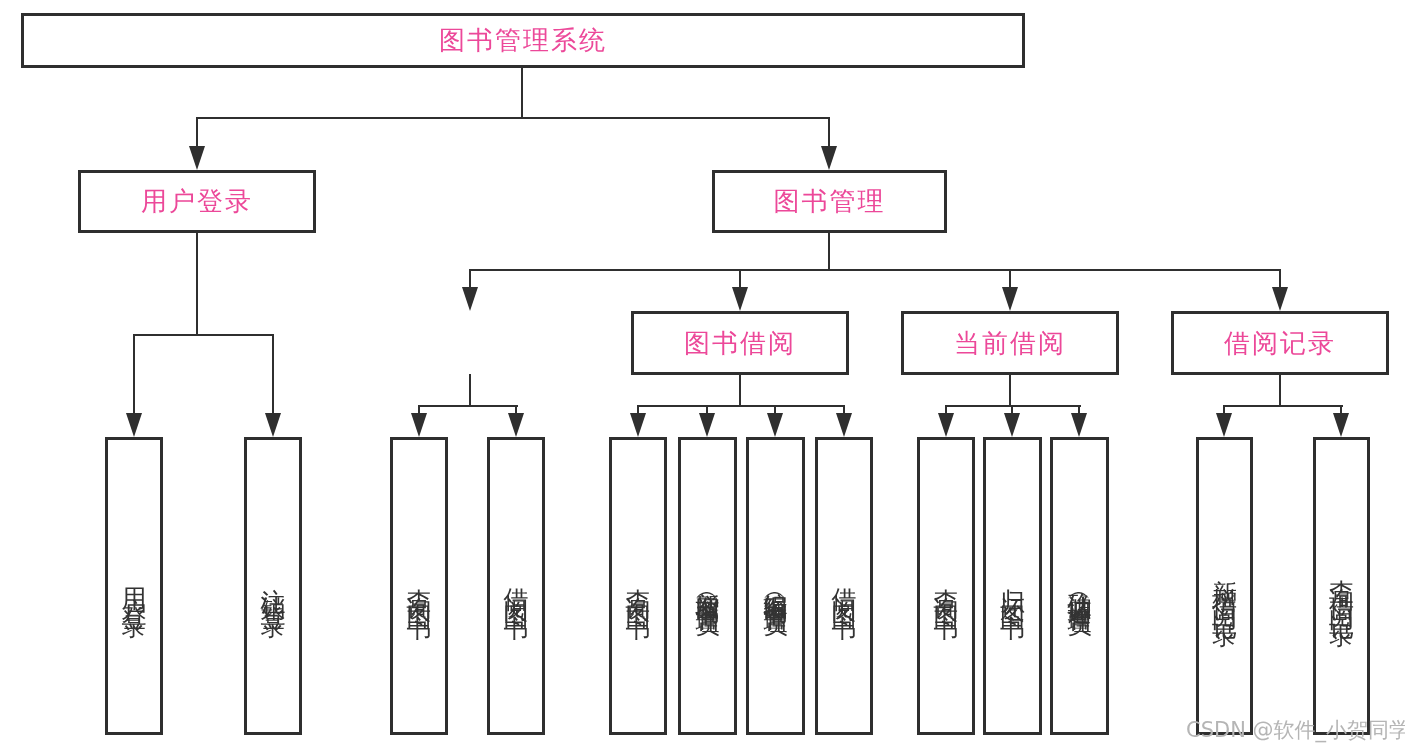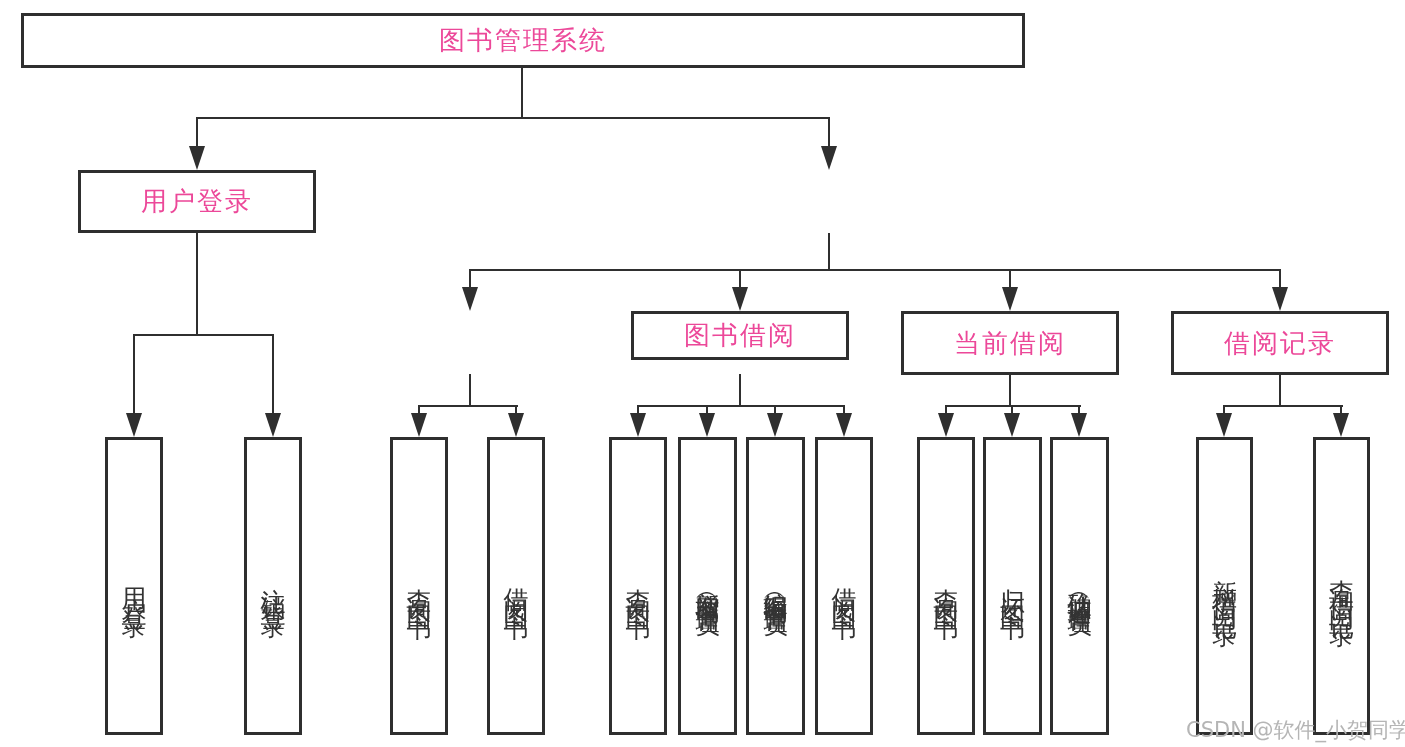--- a/index.html
+++ b/index.html
@@ -71,40 +71,43 @@
   <div class="vl" style="left:521px; top:68px; width:2px; height:50px;"></div>
   <div class="hl" style="left:196px; top:117px; width:634px; height:2px;"></div>
   <div class="vl" style="left:196px; top:117px; width:2px; height:31px;"></div>
   <div class="ar" style="left:189px; top:146px;"></div>
   <div class="vl" style="left:828px; top:117px; width:2px; height:31px;"></div>
   <div class="ar" style="left:821px; top:146px;"></div>
 
   <div class="node" style="left:78px; top:170px; width:238px; height:63px;">
     <span class="hlabel">用户登录</span>
   </div>
+  <div class="node" style="left:712px; top:170px; width:235px; height:63px;">
+    <span class="hlabel">图书管理</span>
+  </div>
 
   <div class="vl" style="left:196px; top:233px; width:2px; height:102px;"></div>
   <div class="hl" style="left:133px; top:334px; width:141px; height:2px;"></div>
   <div class="vl" style="left:133px; top:334px; width:2px; height:80px;"></div>
   <div class="ar" style="left:126px; top:413px;"></div>
   <div class="vl" style="left:272px; top:334px; width:2px; height:80px;"></div>
   <div class="ar" style="left:265px; top:413px;"></div>
 
   <div class="vl" style="left:828px; top:233px; width:2px; height:38px;"></div>
   <div class="hl" style="left:469px; top:269px; width:812px; height:2px;"></div>
   <div class="vl" style="left:469px; top:269px; width:2px; height:20px;"></div>
   <div class="ar" style="left:462px; top:287px;"></div>
   <div class="vl" style="left:739px; top:269px; width:2px; height:20px;"></div>
   <div class="ar" style="left:732px; top:287px;"></div>
   <div class="vl" style="left:1009px; top:269px; width:2px; height:20px;"></div>
   <div class="ar" style="left:1002px; top:287px;"></div>
   <div class="vl" style="left:1279px; top:269px; width:2px; height:20px;"></div>
   <div class="ar" style="left:1272px; top:287px;"></div>
 
-  <div class="node" style="left:631px; top:311px; width:218px; height:49px;">
+  <div class="node" style="left:631px; top:311px; width:218px; height:64px;">
     <span class="hlabel">图书借阅</span>
   </div>
   <div class="node" style="left:901px; top:311px; width:218px; height:64px;">
     <span class="hlabel">当前借阅</span>
   </div>
   <div class="node" style="left:1171px; top:311px; width:218px; height:64px;">
     <span class="hlabel">借阅记录</span>
   </div>
 
   <div class="vl" style="left:469px; top:374px; width:2px; height:33px;"></div>

